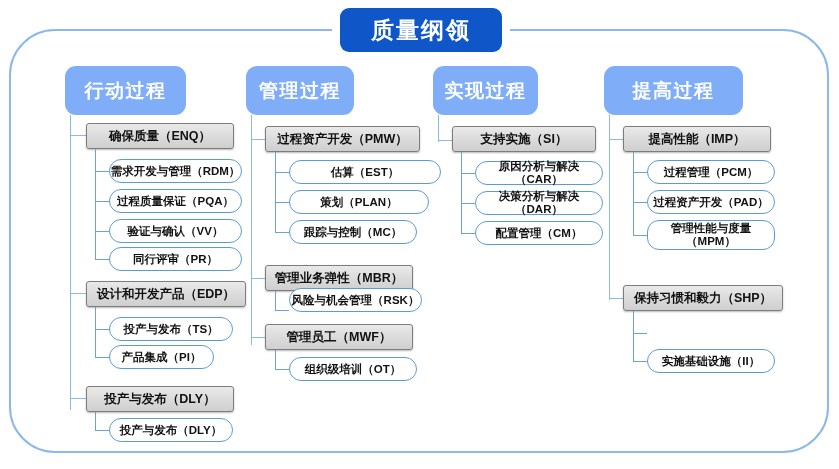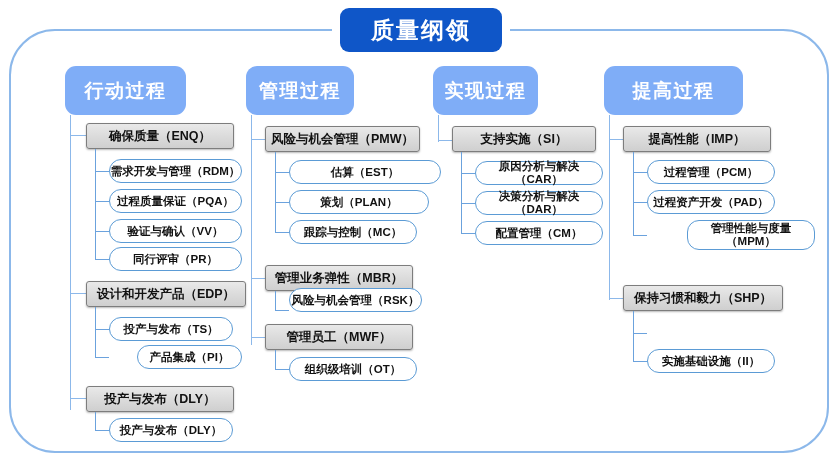--- a/index.html
+++ b/index.html
@@ -124,33 +124,33 @@
   <div class="leaf-box" style="left:109px;top:219px;width:133px;">验证与确认（VV）</div>
   <div class="ln h" style="left:95px;top:259px;width:14px;"></div>
   <div class="leaf-box" style="left:109px;top:247px;width:133px;">同行评审（PR）</div>
 
   <div class="ln h spine" style="left:70px;top:293px;width:16px;"></div>
   <div class="group-box" style="left:86px;top:281px;width:160px;">设计和开发产品（EDP）</div>
   <div class="ln v" style="left:95px;top:307px;height:50px;"></div>
   <div class="ln h" style="left:95px;top:329px;width:14px;"></div>
   <div class="leaf-box" style="left:109px;top:317px;width:124px;">投产与发布（TS）</div>
   <div class="ln h" style="left:95px;top:357px;width:14px;"></div>
-  <div class="leaf-box" style="left:109px;top:345px;width:105px;margin-left:28px;">产品集成（PI）</div>
+  <div class="leaf-box" style="left:109px;top:345px;width:105px;">产品集成（PI）</div>
 
   <div class="ln h spine" style="left:70px;top:398px;width:16px;"></div>
   <div class="group-box" style="left:86px;top:386px;width:148px;">投产与发布（DLY）</div>
   <div class="ln v" style="left:95px;top:412px;height:18px;"></div>
   <div class="ln h" style="left:95px;top:430px;width:14px;"></div>
   <div class="leaf-box" style="left:109px;top:418px;width:124px;">投产与发布（DLY）</div>
 
   <div class="col-head" style="left:246px;top:66px;width:108px;">管理过程</div>
   <div class="ln v spine" style="left:251px;top:115px;height:230px;"></div>
 
   <div class="ln h spine" style="left:251px;top:139px;width:14px;"></div>
-  <div class="group-box" style="left:265px;top:126px;width:155px;">风险与机会管理（PMW）</div>
+  <div class="group-box" style="left:265px;top:126px;width:155px;">过程资产开发（PMW）</div>
   <div class="ln v" style="left:275px;top:152px;height:80px;"></div>
   <div class="ln h" style="left:275px;top:172px;width:14px;"></div>
   <div class="leaf-box" style="left:289px;top:160px;width:152px;">估算（EST）</div>
   <div class="ln h" style="left:275px;top:202px;width:14px;"></div>
   <div class="leaf-box" style="left:289px;top:190px;width:140px;">策划（PLAN）</div>
   <div class="ln h" style="left:275px;top:232px;width:14px;"></div>
   <div class="leaf-box" style="left:289px;top:220px;width:128px;">跟踪与控制（MC）</div>
 
   <div class="ln h spine" style="left:251px;top:278px;width:14px;"></div>
   <div class="group-box" style="left:265px;top:265px;width:148px;">管理业务弹性（MBR）</div>
@@ -181,21 +181,21 @@
   <div class="ln v spine" style="left:609px;top:115px;height:185px;"></div>
 
   <div class="ln h spine" style="left:609px;top:139px;width:14px;"></div>
   <div class="group-box" style="left:623px;top:126px;width:148px;">提高性能（IMP）</div>
   <div class="ln v" style="left:633px;top:152px;height:83px;"></div>
   <div class="ln h" style="left:633px;top:172px;width:14px;"></div>
   <div class="leaf-box" style="left:647px;top:160px;width:128px;">过程管理（PCM）</div>
   <div class="ln h" style="left:633px;top:202px;width:14px;"></div>
   <div class="leaf-box" style="left:647px;top:190px;width:128px;">过程资产开发（PAD）</div>
   <div class="ln h" style="left:633px;top:235px;width:14px;"></div>
-  <div class="leaf-box two-line" style="left:647px;top:220px;width:128px;margin-left:40px;">管理性能与度量<br>（MPM）</div>
+  <div class="leaf-box two-line" style="left:647px;top:220px;width:128px;">管理性能与度量<br>（MPM）</div>
 
   <div class="ln h spine" style="left:609px;top:298px;width:14px;"></div>
   <div class="group-box" style="left:623px;top:285px;width:160px;">保持习惯和毅力（SHP）</div>
   <div class="ln v" style="left:633px;top:311px;height:50px;"></div>
   <div class="ln h" style="left:633px;top:333px;width:14px;"></div>
   <div class="ln h" style="left:633px;top:361px;width:14px;"></div>
   <div class="leaf-box" style="left:647px;top:349px;width:128px;">实施基础设施（II）</div>
 
 </div>
 

